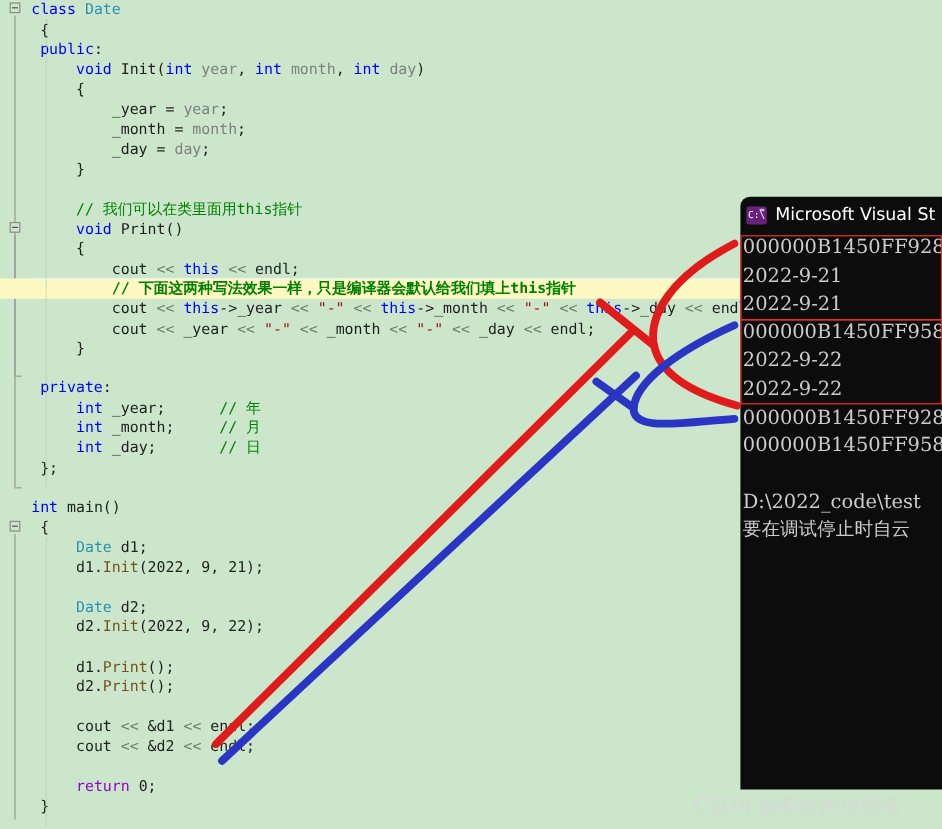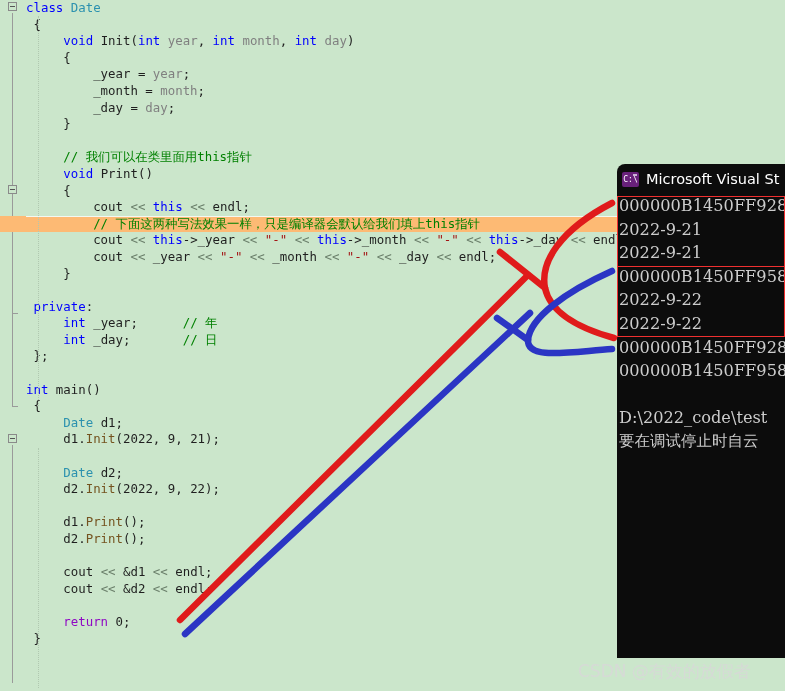--- a/index.html
+++ b/index.html
@@ -13,21 +13,21 @@
   
   .editor{position:absolute;left:0;top:0;width:709px;height:691px;background:#cbe6cb;}
   .gutter{position:absolute;left:0;top:0;width:26px;height:691px;}
   .code-area{position:absolute;left:0;top:0;width:785px;height:691px;}
 
   .line{
     position:relative;height:16.6px;line-height:16.6px;
     font-size:12.4px;white-space:pre;color:#1f1f1f;
     padding-left:26px;letter-spacing:0px;
   }
-  .line.hl{background:#fdba74;}
+  .line.hl{background:#fef9c3;font-weight:bold;}
   .line.hl:before{content:"";position:absolute;left:26px;right:0;top:0;height:1px;background:#f2f8f2;}
 
   
   .kw{color:#0000ff;}       
   .kw2{color:#2b91af;}      
   .ctl{color:#8f08c4;}      
   .cmt{color:#008000;}      
   .str{color:#a31515;}      
   .fn{color:#74531f;}       
   .var{color:#808080;}      
@@ -97,38 +97,40 @@
       <div class="vline" style="left:12px;top:196px;height:117px;"></div>
       <div class="vtick" style="left:12px;top:313px;width:6px;"></div>
 
       <div class="collapse" style="top:434px;"></div>
       <div class="vline" style="left:12px;top:445px;height:238px;"></div>
     </div>
 
     <div class="code-area">
       <div class="line"><span class="kw">class</span> <span class="kw2">Date</span></div>
       <div class="line"> <span class="pl">{</span></div>
+      <div class="line"> <span class="kw">public</span><span class="pl">:</span></div>
       <div class="line">     <span class="kw">void</span> <span class="pl">Init(</span><span class="kw">int</span> <span class="var">year</span><span class="pl">, </span><span class="kw">int</span> <span class="var">month</span><span class="pl">, </span><span class="kw">int</span> <span class="var">day</span><span class="pl">)</span></div>
       <div class="line">     <span class="pl">{</span></div>
       <div class="line">         <span class="pl">_year = </span><span class="var">year</span><span class="pl">;</span></div>
       <div class="line">         <span class="pl">_month = </span><span class="var">month</span><span class="pl">;</span></div>
       <div class="line">         <span class="pl">_day = </span><span class="var">day</span><span class="pl">;</span></div>
       <div class="line">     <span class="pl">}</span></div>
       <div class="line"> </div>
       <div class="line">     <span class="cmt">// <span class="cn">我们可以在类里面用</span>this<span class="cn">指针</span></span></div>
       <div class="line">     <span class="kw">void</span> <span class="pl">Print()</span></div>
       <div class="line">     <span class="pl">{</span></div>
       <div class="line">         <span class="pl">cout </span><span class="op">&lt;&lt;</span> <span class="kw">this</span> <span class="op">&lt;&lt;</span> <span class="pl">endl;</span></div>
       <div class="line hl">         <span class="cmt">// <span class="cn">下面这两种写法效果一样，只是编译器会默认给我们填上</span>this<span class="cn">指针</span></span></div>
       <div class="line">         <span class="pl">cout </span><span class="op">&lt;&lt;</span> <span class="kw">this</span><span class="pl">-&gt;_year </span><span class="op">&lt;&lt;</span> <span class="str">"-"</span> <span class="op">&lt;&lt;</span> <span class="kw">this</span><span class="pl">-&gt;_month </span><span class="op">&lt;&lt;</span> <span class="str">"-"</span> <span class="op">&lt;&lt;</span> <span class="kw">this</span><span class="pl">-&gt;_day </span><span class="op">&lt;&lt;</span> <span class="pl">endl;</span></div>
       <div class="line">         <span class="pl">cout </span><span class="op">&lt;&lt;</span> <span class="pl">_year </span><span class="op">&lt;&lt;</span> <span class="str">"-"</span> <span class="op">&lt;&lt;</span> <span class="pl">_month </span><span class="op">&lt;&lt;</span> <span class="str">"-"</span> <span class="op">&lt;&lt;</span> <span class="pl">_day </span><span class="op">&lt;&lt;</span> <span class="pl">endl;</span></div>
       <div class="line">     <span class="pl">}</span></div>
       <div class="line"> </div>
       <div class="line"> <span class="kw">private</span><span class="pl">:</span></div>
       <div class="line">     <span class="kw">int</span> <span class="pl">_year;      </span><span class="cmt">// <span class="cn">年</span></span></div>
+      <div class="line">     <span class="kw">int</span> <span class="pl">_month;     </span><span class="cmt">// <span class="cn">月</span></span></div>
       <div class="line">     <span class="kw">int</span> <span class="pl">_day;       </span><span class="cmt">// <span class="cn">日</span></span></div>
       <div class="line"> <span class="pl">};</span></div>
       <div class="line"> </div>
       <div class="line"><span class="kw">int</span> <span class="pl">main()</span></div>
       <div class="line"> <span class="pl">{</span></div>
       <div class="line">     <span class="kw2">Date</span> <span class="pl">d1;</span></div>
       <div class="line">     <span class="pl">d1.</span><span class="fn">Init</span><span class="pl">(2022, 9, 21);</span></div>
       <div class="line"> </div>
       <div class="line">     <span class="kw2">Date</span> <span class="pl">d2;</span></div>
       <div class="line">     <span class="pl">d2.</span><span class="fn">Init</span><span class="pl">(2022, 9, 22);</span></div>

